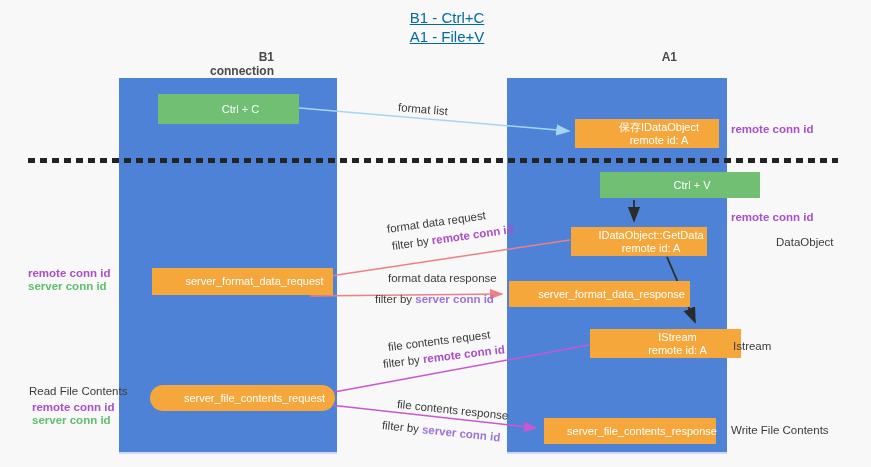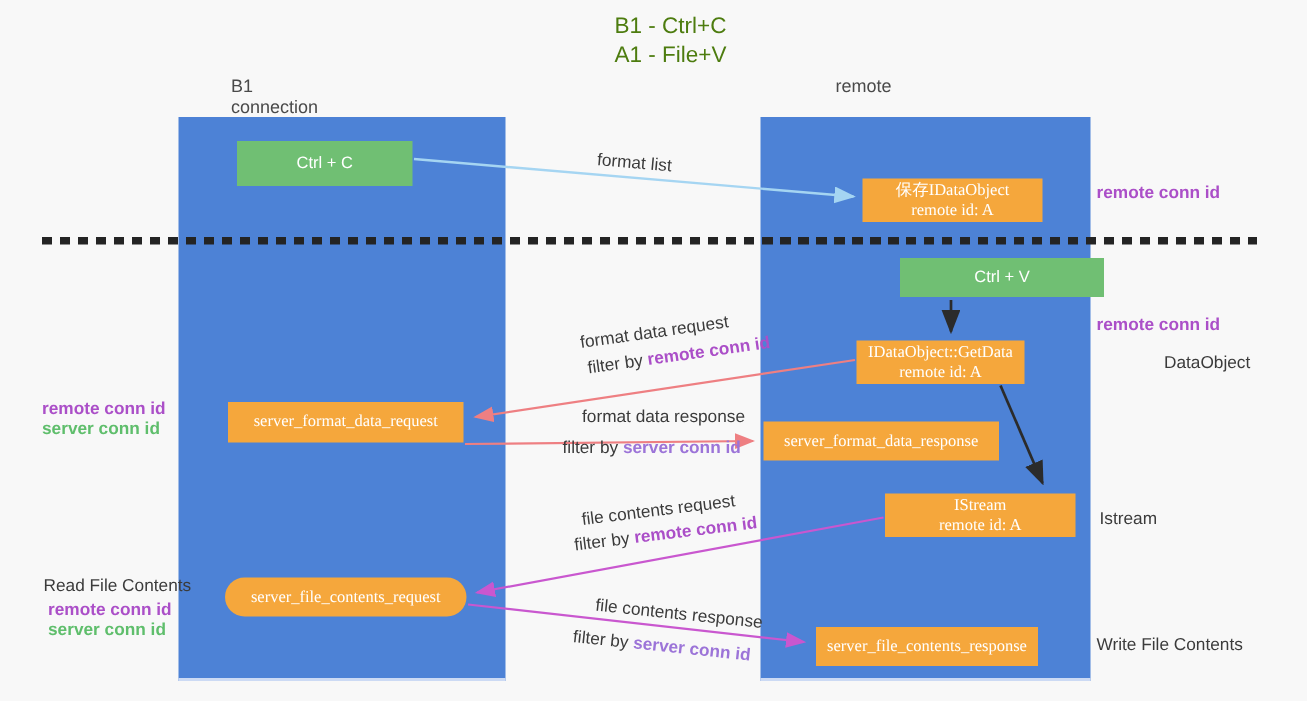--- a/index.html
+++ b/index.html
@@ -1,29 +1,29 @@
 <!DOCTYPE html>
 <html><head>
 <meta charset="utf-8">
 <style>
   html,body{margin:0;padding:0;background:#f8f8f8;}
   .canvas{position:relative;width:871px;height:467px;background:#f8f8f8;overflow:hidden;
           font-family:"Liberation Sans", sans-serif;color:#3b3b3b;}
   .title{position:absolute;left:447px;top:8px;transform:translateX(-50%);
-         font-size:15px;line-height:19px;text-align:right;color:#4d7c0f;}
-  .lane-header{position:absolute;font-size:12px;line-height:14px;text-align:left;color:#4a4a4a;width:120px;}
+         font-size:15px;line-height:19px;text-align:right;color:#0369a1;text-decoration:underline;}
+  .lane-header{position:absolute;font-size:12px;line-height:14px;text-align:right;color:#4a4a4a;width:120px;font-weight:bold;}
   .lane{position:absolute;top:78px;height:374px;background:#4d82d6;border-bottom:2px solid #ccdaf4;}
   .lane-left{left:119px;width:218px;}
   .lane-right{left:507px;width:220px;}
   .dashed{position:absolute;left:28px;top:158px;width:810px;height:5px;
           background:repeating-linear-gradient(to right,#242424 0 7px,transparent 7px 12px);}
   .arrows{position:absolute;left:0;top:0;pointer-events:none;}
   .box{position:absolute;display:flex;flex-direction:column;align-items:center;justify-content:center;
-       color:#ffffff;font-size:11px;line-height:13px;text-align:center;white-space:nowrap;}
-  .orange{background:#f5a73c;font-family:Liberation Serif, serif;}
+       color:#ffffff;font-size:11px;line-height:13px;text-align:center;white-space:nowrap;padding-left:24px;}
+  .orange{background:#f5a73c;}
   .green{background:#70bf73;}
   .lbl{position:absolute;font-size:11.5px;line-height:13px;color:#3b3b3b;white-space:nowrap;}
   .purple{color:#ab4fc8;font-weight:bold;}
   .violet{color:#9c74d8;font-weight:bold;}
   .greenlbl{color:#5fbe6c;font-weight:bold;}
   .rneg8{transform:rotate(-8deg);transform-origin:left center;}
   .rneg7{transform:rotate(-7deg);transform-origin:left center;}
   .rpos5{transform:rotate(5deg);transform-origin:left center;}
   .rpos6{transform:rotate(6deg);transform-origin:left center;}
 </style>
@@ -35,21 +35,21 @@
   <div class="title">
     <div>B1 - Ctrl+C</div>
     <div>A1 - File+V</div>
   </div>
 
   <div class="lane-header" style="left:154px;top:50px;">
     <div>B1</div>
     <div>connection</div>
   </div>
   <div class="lane-header" style="left:557px;top:50px;">
-    <div>remote</div>
+    <div>A1</div>
   </div>
 
   <div class="lane lane-left"></div>
   <div class="lane lane-right"></div>
 
   <div class="dashed"></div>
 
   <svg class="arrows" width="871" height="467" viewBox="0 0 871 467">
     <defs>
       <marker id="mLB" markerWidth="9" markerHeight="8" refX="8" refY="3.5" orient="auto">

